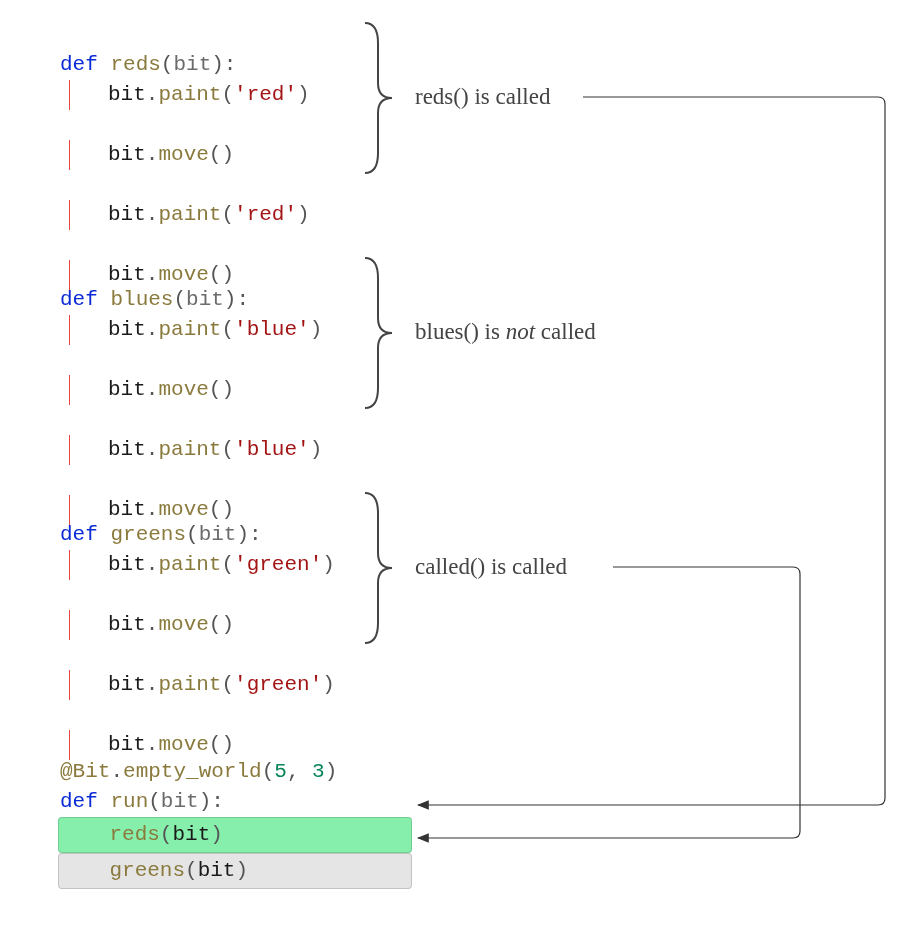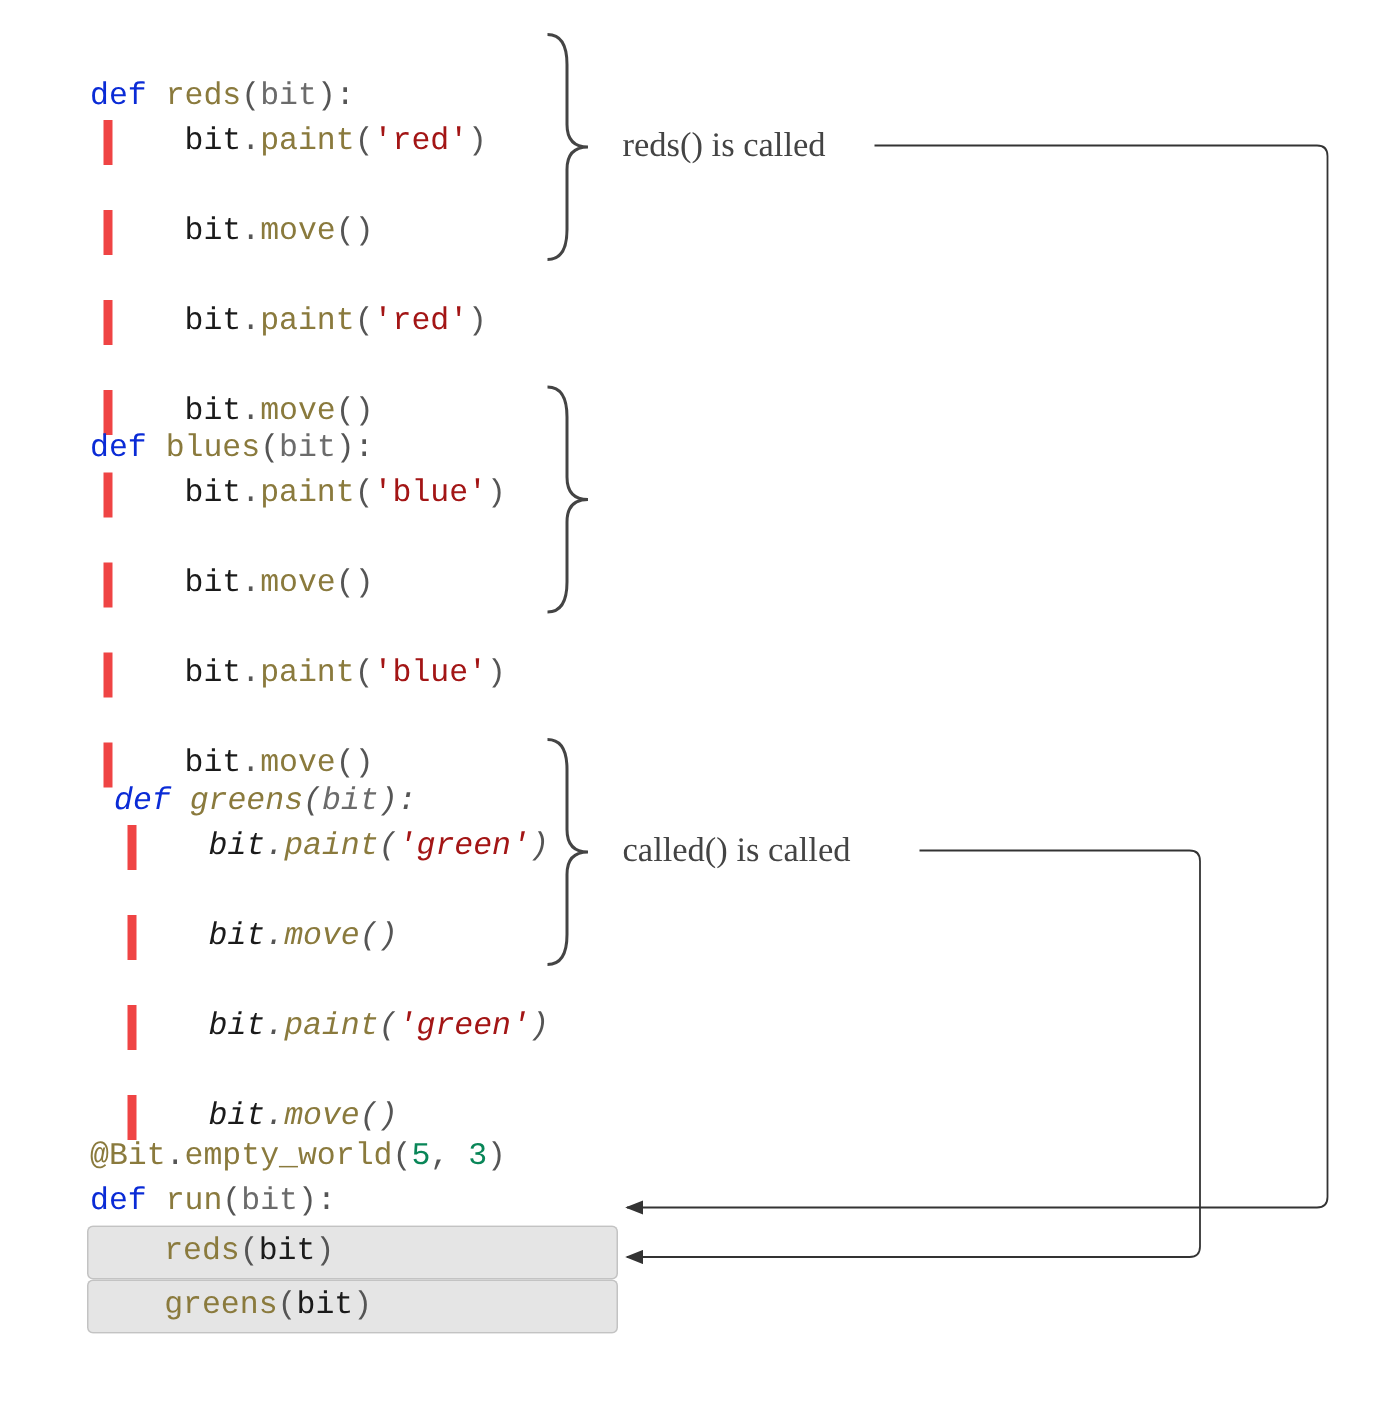--- a/index.html
+++ b/index.html
@@ -22,23 +22,23 @@
   }
   .kw { color: #0a2bd6; }
   .fn { color: #8a7a3d; }
   .param { color: #6b6b6b; }
   .punc { color: #555; }
   .obj { color: #1a1a1a; }
   .str { color: #a31515; }
   .num { color: #098658; }
   .deco { color: #8a7a3d; }
   .indent-line {
-    border-left: 6px solid #ef4444;
+    border-left: 1px solid #ef4444;
     margin-left: 9px;
-    padding-left: 48px;
+    padding-left: 38px;
     display: block;
   }
   .block {
     position: absolute;
   }
   .brace {
     position: absolute;
     font-family: Georgia, serif;
     font-weight: 300;
     color: #444;
@@ -53,21 +53,21 @@
     font-style: italic;
   }
   .hl-line {
     border-radius: 4px;
     border: 1px solid rgba(0,0,0,0.15);
     padding: 2px 0 2px 0;
     margin-left: -2px;
     display: inline-block;
     width: 352px;
   }
-  .hl-red { background: #e5e5e5; }
+  .hl-red { background: #86efac; }
   .hl-green { background: #e5e5e5; }
   svg.arrows {
     position: absolute;
     left: 0;
     top: 0;
     pointer-events: none;
   }
 </style>
 </head>
 <body>
@@ -83,21 +83,21 @@
   </div>
 
   <div class="block code" style="left:60px; top:255px;">
 <span class="kw">def</span> <span class="fn">blues</span><span class="punc">(</span><span class="param">bit</span><span class="punc">):</span>
 <span class="indent-line"><span class="obj">bit</span><span class="punc">.</span><span class="fn">paint</span><span class="punc">(</span><span class="str">'blue'</span><span class="punc">)</span></span>
 <span class="indent-line"><span class="obj">bit</span><span class="punc">.</span><span class="fn">move</span><span class="punc">()</span></span>
 <span class="indent-line"><span class="obj">bit</span><span class="punc">.</span><span class="fn">paint</span><span class="punc">(</span><span class="str">'blue'</span><span class="punc">)</span></span>
 <span class="indent-line"><span class="obj">bit</span><span class="punc">.</span><span class="fn">move</span><span class="punc">()</span></span>
   </div>
 
-  <div class="block code" style="left:76px; top:490px;font-style:italic;">
+  <div class="block code" style="left:60px; top:490px;">
 <span class="kw">def</span> <span class="fn">greens</span><span class="punc">(</span><span class="param">bit</span><span class="punc">):</span>
 <span class="indent-line"><span class="obj">bit</span><span class="punc">.</span><span class="fn">paint</span><span class="punc">(</span><span class="str">'green'</span><span class="punc">)</span></span>
 <span class="indent-line"><span class="obj">bit</span><span class="punc">.</span><span class="fn">move</span><span class="punc">()</span></span>
 <span class="indent-line"><span class="obj">bit</span><span class="punc">.</span><span class="fn">paint</span><span class="punc">(</span><span class="str">'green'</span><span class="punc">)</span></span>
 <span class="indent-line"><span class="obj">bit</span><span class="punc">.</span><span class="fn">move</span><span class="punc">()</span></span>
   </div>
 
   <div class="block code" style="left:60px; top:727px;">
 <span class="deco"><span>@</span><span>Bit</span><span class="punc">.</span><span>empty_world</span></span><span class="punc">(</span><span class="num">5</span><span class="punc">, </span><span class="num">3</span><span class="punc">)</span>
 <span class="kw">def</span> <span class="fn">run</span><span class="punc">(</span><span class="param">bit</span><span class="punc">):</span>
@@ -109,20 +109,21 @@
     <path d="M5 5 Q18 5 18 25 L18 65 Q18 80 32 80 Q18 80 18 95 L18 135 Q18 155 5 155" fill="none" stroke="#444" stroke-width="2"></path>
   </svg>
   <svg class="brace" style="left:360px; top:253px;" width="40" height="160" viewBox="0 0 40 160">
     <path d="M5 5 Q18 5 18 25 L18 65 Q18 80 32 80 Q18 80 18 95 L18 135 Q18 155 5 155" fill="none" stroke="#444" stroke-width="2"></path>
   </svg>
   <svg class="brace" style="left:360px; top:488px;" width="40" height="160" viewBox="0 0 40 160">
     <path d="M5 5 Q18 5 18 25 L18 65 Q18 80 32 80 Q18 80 18 95 L18 135 Q18 155 5 155" fill="none" stroke="#444" stroke-width="2"></path>
   </svg>
 
   <div class="anno" style="left:415px; top:84px;"><span>reds() is </span><span>called</span></div>
+  <div class="anno" style="left:415px; top:319px;"><span>blues() is </span><em>not</em><span> called</span></div>
   <div class="anno" style="left:415px; top:554px;"><span>called() is </span><span>called</span></div>
 
   <svg class="arrows" width="920" height="940">
     <defs>
       <marker id="arrowhead" markerWidth="10" markerHeight="8" refX="9" refY="4" orient="auto">
         <polygon points="0 0, 10 4, 0 8" fill="#333"></polygon>
       </marker>
     </defs>
 
     <path d="M583 97 L878 97 Q885 97 885 104 L885 798 Q885 805 878 805 L418 805" fill="none" stroke="#333" stroke-width="1.2" marker-end="url(#arrowhead)"></path>

